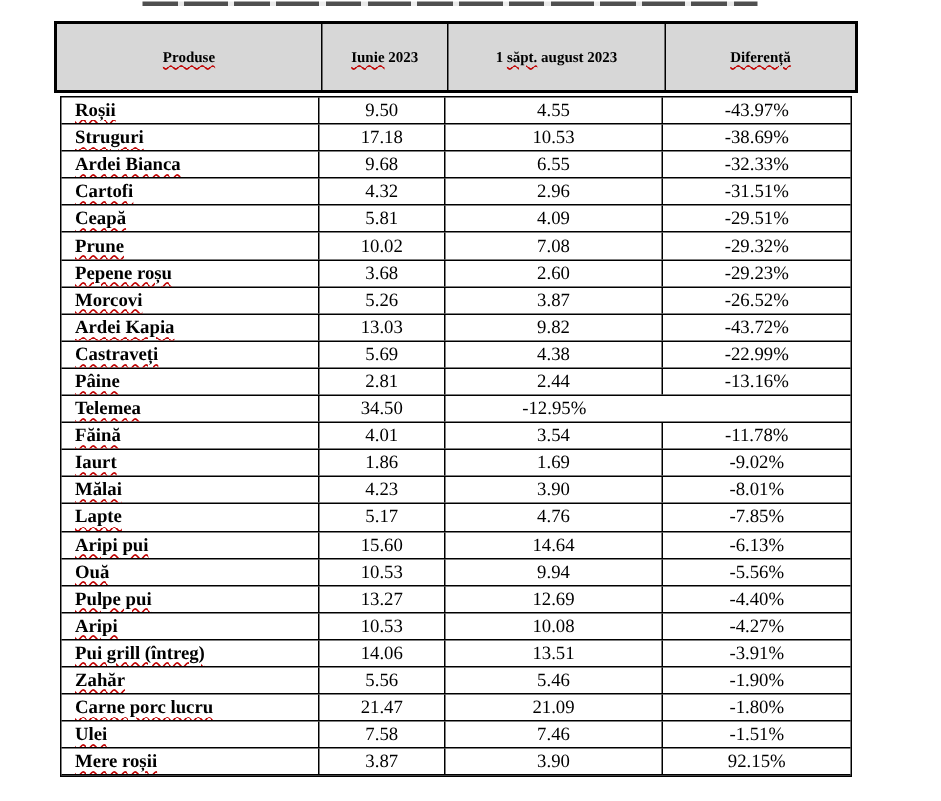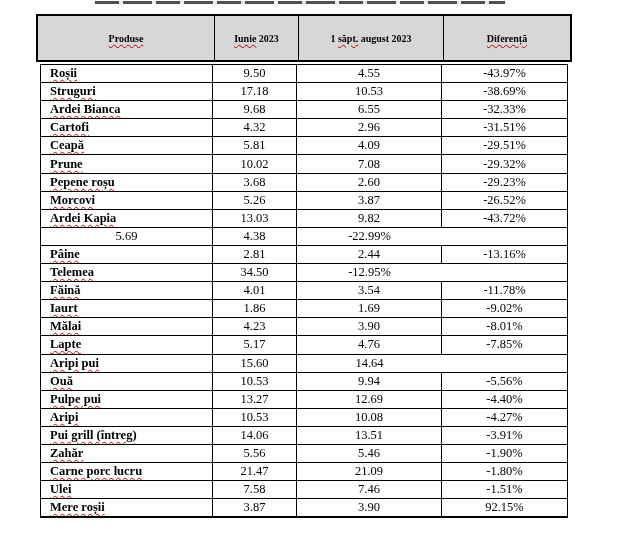--- a/index.html
+++ b/index.html
@@ -173,20 +173,23 @@
   <div class="tr">
     <div class="td name">
             <span class="sq">Ardei Kapia</span>
           </div>
     <div class="td num">13.03</div>
     <div class="td num">9.82</div>
     <div class="td num">-43.72%</div>
   </div>
 
   <div class="tr">
+    <div class="td name">
+            <span class="sq">Castraveți</span>
+          </div>
     <div class="td num">5.69</div>
     <div class="td num">4.38</div>
     <div class="td num">-22.99%</div>
   </div>
 
   <div class="tr">
     <div class="td name">
             <span class="sq">Pâine</span>
           </div>
     <div class="td num">2.81</div>
@@ -238,20 +241,21 @@
     <div class="td num">4.76</div>
     <div class="td num">-7.85%</div>
   </div>
 
   <div class="tr">
     <div class="td name">
             <span class="sq">Aripi pui</span>
           </div>
     <div class="td num">15.60</div>
     <div class="td num">14.64</div>
+    <div class="td num">-6.13%</div>
   </div>
 
   <div class="tr">
     <div class="td name">
             <span class="sq">Ouă</span>
           </div>
     <div class="td num">10.53</div>
     <div class="td num">9.94</div>
     <div class="td num">-5.56%</div>
   </div>

